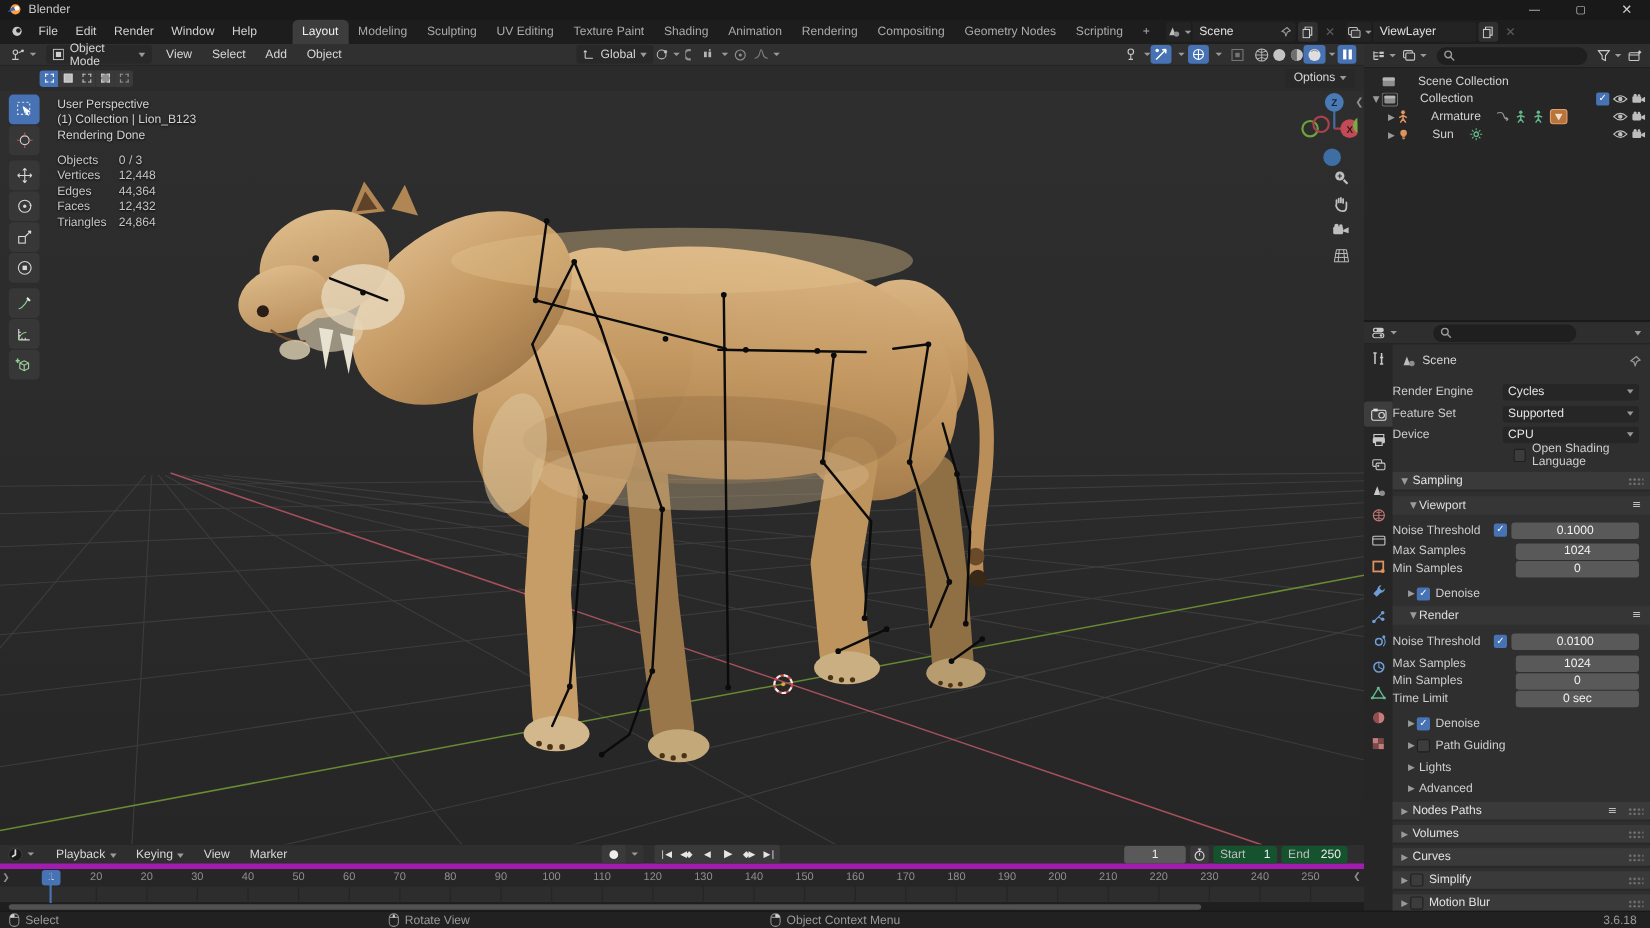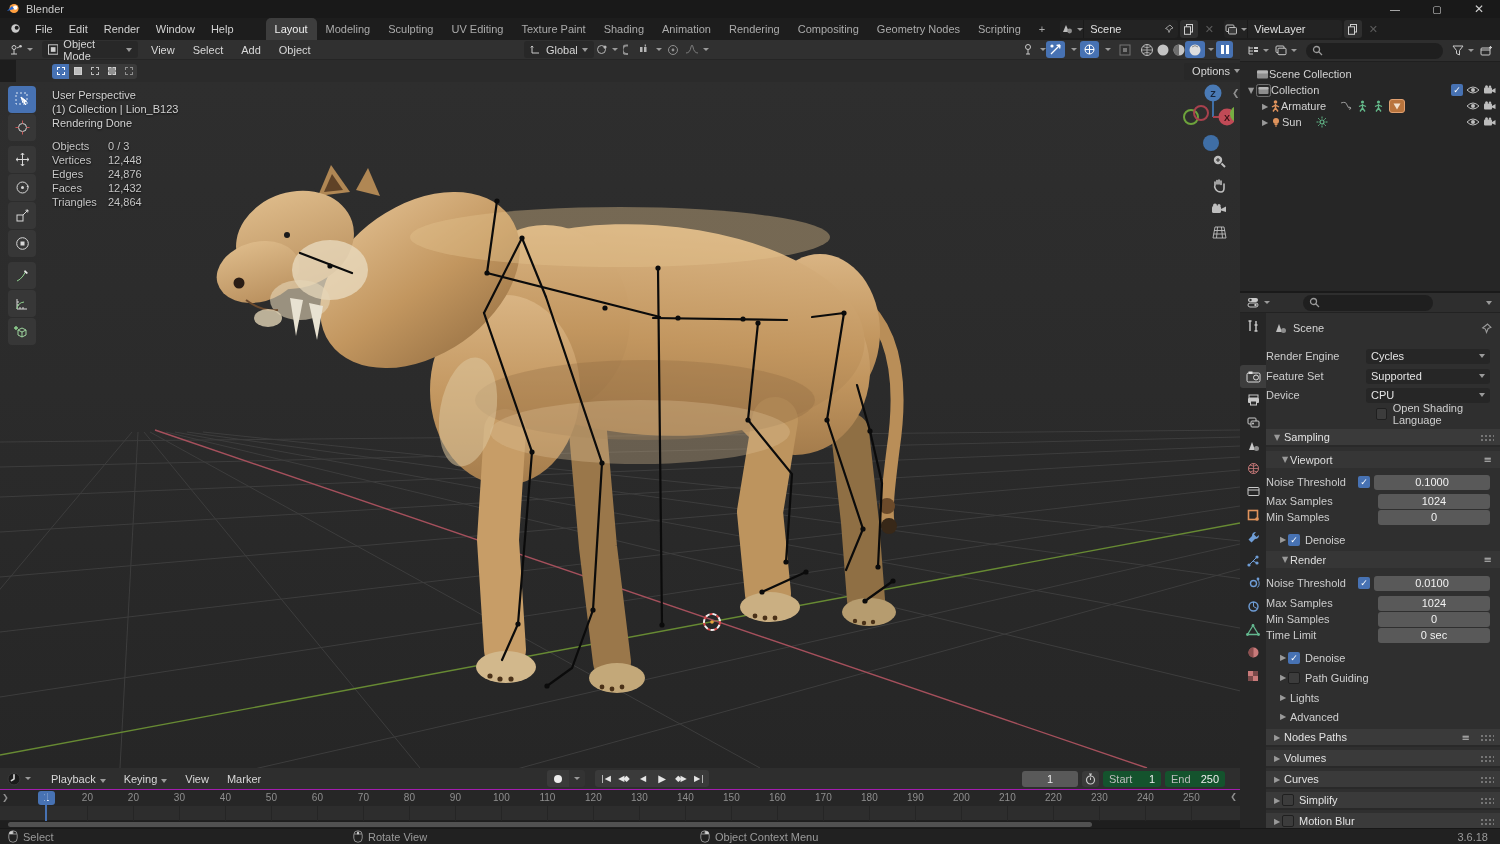--- a/index.html
+++ b/index.html
@@ -27,21 +27,21 @@
   .menu-item { padding:0 8px; color:#d2d2d2; height:20px; display:flex; align-items:center; border-radius:3px; }
   .ws-tab { padding:0 9px; height:22px; display:flex; align-items:center; color:#ababab; border-radius:5px 5px 0 0; }
   .ws-tab.active { background:#3d3d3d; color:#efefef; }
   .id-block { display:flex; align-items:center; height:18px; background:#232323; border-radius:3px; margin-left:6px; }
   .id-block .icon-slot { width:24px; display:flex; align-items:center; justify-content:center; border-right:1px solid #1a1a1a; height:100%; }
   .id-block .name { padding:0 6px; color:#e0e0e0; }
   .sq-btn { width:18px; height:18px; background:#2f2f2f; border-radius:3px; margin-left:2px; display:flex; align-items:center; justify-content:center; }
 
   
   #vp-header { left:0; top:40px; width:1240px; height:20px; background:#303030; display:flex; align-items:center; border-bottom:1px solid #252525; }
-  #vp-tools  { left:16px; top:60px; width:1240px; height:22px; background:#2b2b2b; display:flex; align-items:center; }
+  #vp-tools  { left:0; top:60px; width:1240px; height:22px; background:#2b2b2b; display:flex; align-items:center; }
   .pill { display:flex; align-items:center; background:#282828; border-radius:3px; height:17px; padding:0 6px; }
   .hdr-menu { padding:0 9px; color:#d8d8d8; }
   .tool-mini { width:17px; height:15px; background:#3a3a3a; display:flex; align-items:center; justify-content:center; }
   .tool-mini:first-child { border-radius:3px 0 0 3px; }
   .tool-mini:last-child { border-radius:0 3px 3px 0; }
   .tool-mini.on { background:#4772b3; }
   .dash-sq { width:8px; height:8px; border:1px dashed #cfcfcf; }
   .hdr-iconbtn { height:17px; display:flex; align-items:center; justify-content:center; border-radius:3px; padding:0 3px; }
   .hdr-iconbtn.on { background:#4772b3; }
 
@@ -57,21 +57,21 @@
   
   .axis-ball { position:absolute; border-radius:50%; display:flex; align-items:center; justify-content:center;
                font-size:9px; font-weight:bold; color:#1d1d1d; }
   .nav-btn { position:absolute; left:1212px; width:18px; height:18px; display:flex; align-items:center; justify-content:center; opacity:.85; }
 
   
   #outliner { left:1240px; top:40px; width:260px; height:251px; background:#262626; }
   #outliner-header { height:22px; background:#2e2e2e; display:flex; align-items:center; padding:0 4px; border-bottom:1px solid #1f1f1f; }
   .search-box { display:flex; align-items:center; background:#1f1f1f; border-radius:9px; height:16px; padding:0 6px; color:#9a9a9a; }
   .ol-row { display:flex; align-items:center; height:16px; padding-left:6px; color:#d2d2d2; position:relative; }
-  .ol-label { margin-left:0; }
+  .ol-label { margin-left:20px; }
   .tri { font-family:"DejaVu Sans", sans-serif; color:#9a9a9a; font-size:8px; width:10px; display:inline-block; text-align:center; }
   .ol-right { position:absolute; right:4px; display:flex; align-items:center; gap:3px; }
   .cbx { width:12px; height:12px; border-radius:2px; background:#4772b3; display:flex; align-items:center; justify-content:center;
          color:#fff; font-size:9px; font-family:"DejaVu Sans", sans-serif; }
   .cbx.off { background:#3c3c3c; border:1px solid #1f1f1f; }
 
   
   #properties { left:1240px; top:293px; width:260px; height:535px; background:#2f2f2f; }
   #prop-tabs { position:absolute; left:0; top:20px; width:26px; height:515px; background:#262626; }
   .ptab { position:absolute; left:0; width:26px; height:23px; display:flex; align-items:center; justify-content:center; }
@@ -84,21 +84,21 @@
   .pdrop .chev { margin-left:auto; }
   .band { position:absolute; left:26px; width:234px; height:18px; background:#3a3a3a; border-bottom:2px solid #292929;
           display:flex; align-items:center; color:#e2e2e2; padding-left:6px; }
   .subhdr { position:absolute; left:26px; width:234px; height:17px; background:#363636; display:flex; align-items:center; color:#dedede; padding-left:14px; }
   .grip { width:14px; height:7px; background-image:radial-gradient(circle, #757575 1px, transparent 1.2px); background-size:4px 4px; margin-left:auto; margin-right:6px; }
   .preset { margin-left:auto; margin-right:8px; color:#bdbdbd; font-family:"DejaVu Sans", sans-serif; font-size:10px; }
   .pcheck-row { position:absolute; left:26px; width:234px; height:17px; display:flex; align-items:center; color:#cfcfcf; }
 
   
   #timeline { left:0; top:768px; width:1240px; height:60px; background:#252525; }
-  #tl-header { height:22px; background:#2e2e2e; display:flex; align-items:center; border-bottom:1px solid #a21caf; }
+  #tl-header { height:22px; background:#2e2e2e; display:flex; align-items:center; border-bottom:5px solid #a21caf; }
   #ruler { position:relative; height:16px; background:#262626; }
   .tick { position:absolute; top:2px; width:26px; text-align:center; color:#8f8f8f; font-size:10px; }
   #track { position:relative; height:15px; background:#2d2d2d; border-bottom:1px solid #202020; }
   .gline { position:absolute; top:0; width:1px; height:15px; background:#252525; }
   .tl-field { height:16px; background:#14532d; border-radius:3px; display:flex; align-items:center; justify-content:center; color:#ededed; }
   .transport { display:flex; background:#3a3a3a; border-radius:3px; height:17px; align-items:center; }
   .tpbtn { width:19px; text-align:center; color:#e6e6e6; font-size:8px; letter-spacing:-1px; font-family:"DejaVu Sans", sans-serif; }
 
   
   #statusbar { left:0; top:828px; width:1500px; height:16px; background:#212121; border-top:1px solid #181818; display:flex; align-items:center; color:#9a9a9a; }
@@ -499,21 +499,21 @@
       <div class="stat-row">
           <span class="sl">Objects</span>
           <span>0 / 3</span>
         </div>
       <div class="stat-row">
           <span class="sl">Vertices</span>
           <span>12,448</span>
         </div>
       <div class="stat-row">
           <span class="sl">Edges</span>
-          <span>24,876</span>
+          <span>44,364</span>
         </div>
       <div class="stat-row">
           <span class="sl">Faces</span>
           <span>12,432</span>
         </div>
       <div class="stat-row">
           <span class="sl">Triangles</span>
           <span>24,864</span>
         </div>
     </div>

